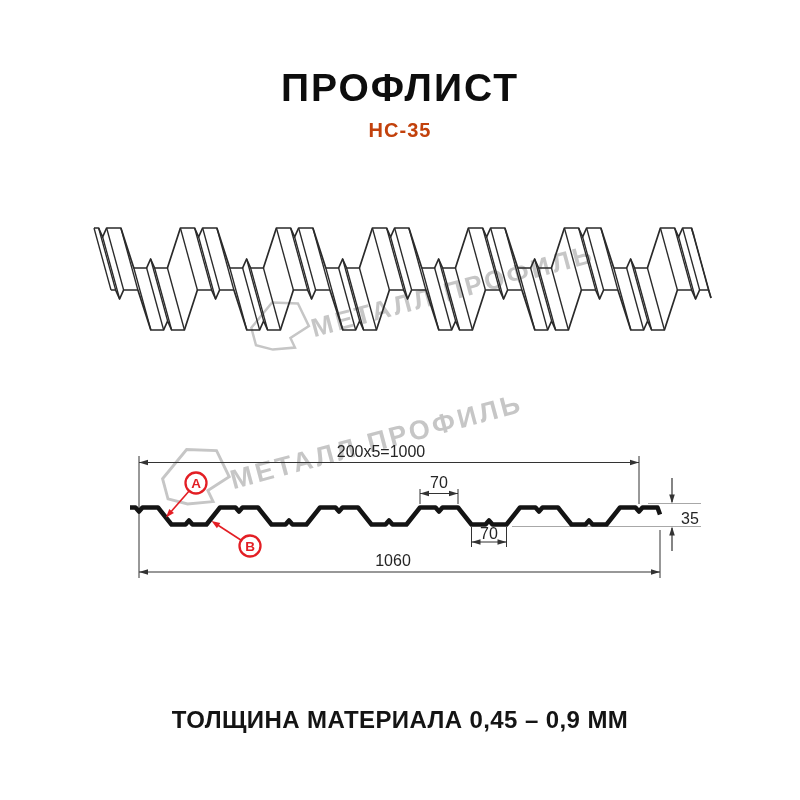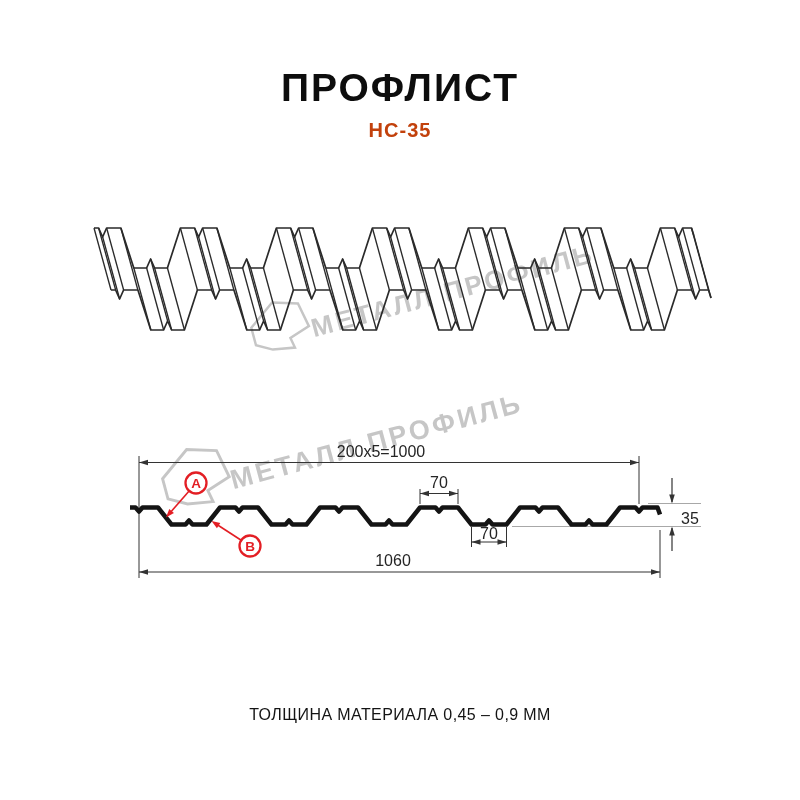--- a/index.html
+++ b/index.html
@@ -14,21 +14,21 @@
   }
   .hdr{position:absolute;top:68px;left:0;width:800px;text-align:center;}
   .hdr h1{
     margin:0;font-size:39px;font-weight:700;letter-spacing:2px;color:#0d0d0d;line-height:1;
   }
   .hdr .sub{
     margin-top:12px;font-size:20px;font-weight:600;letter-spacing:1px;color:#c2410c;
   }
   .footer-note{
     position:absolute;top:706px;left:0;width:800px;text-align:center;
-    font-size:16px;font-weight:400;letter-spacing:.4px;color:#141414;
+    font-size:24px;font-weight:700;letter-spacing:.4px;color:#141414;
   }
   svg{position:absolute;left:0;top:0;}
   svg text{font-family:"Liberation Sans", sans-serif;}
   .dim{font-size:16px;fill:#252525;}
   .marker{font-size:13.5px;font-weight:bold;fill:var(--c-red);}
   .wm-text{font-weight:bold;fill:var(--c-wm);letter-spacing:3px;}
   .marker-circle{fill:#ffffff;stroke:var(--c-red);stroke-width:2.3px;}
   .wm-logo{fill:none;stroke:var(--c-wm);stroke-width:2.6px;stroke-linejoin:miter;}
 </style>
 </head>

